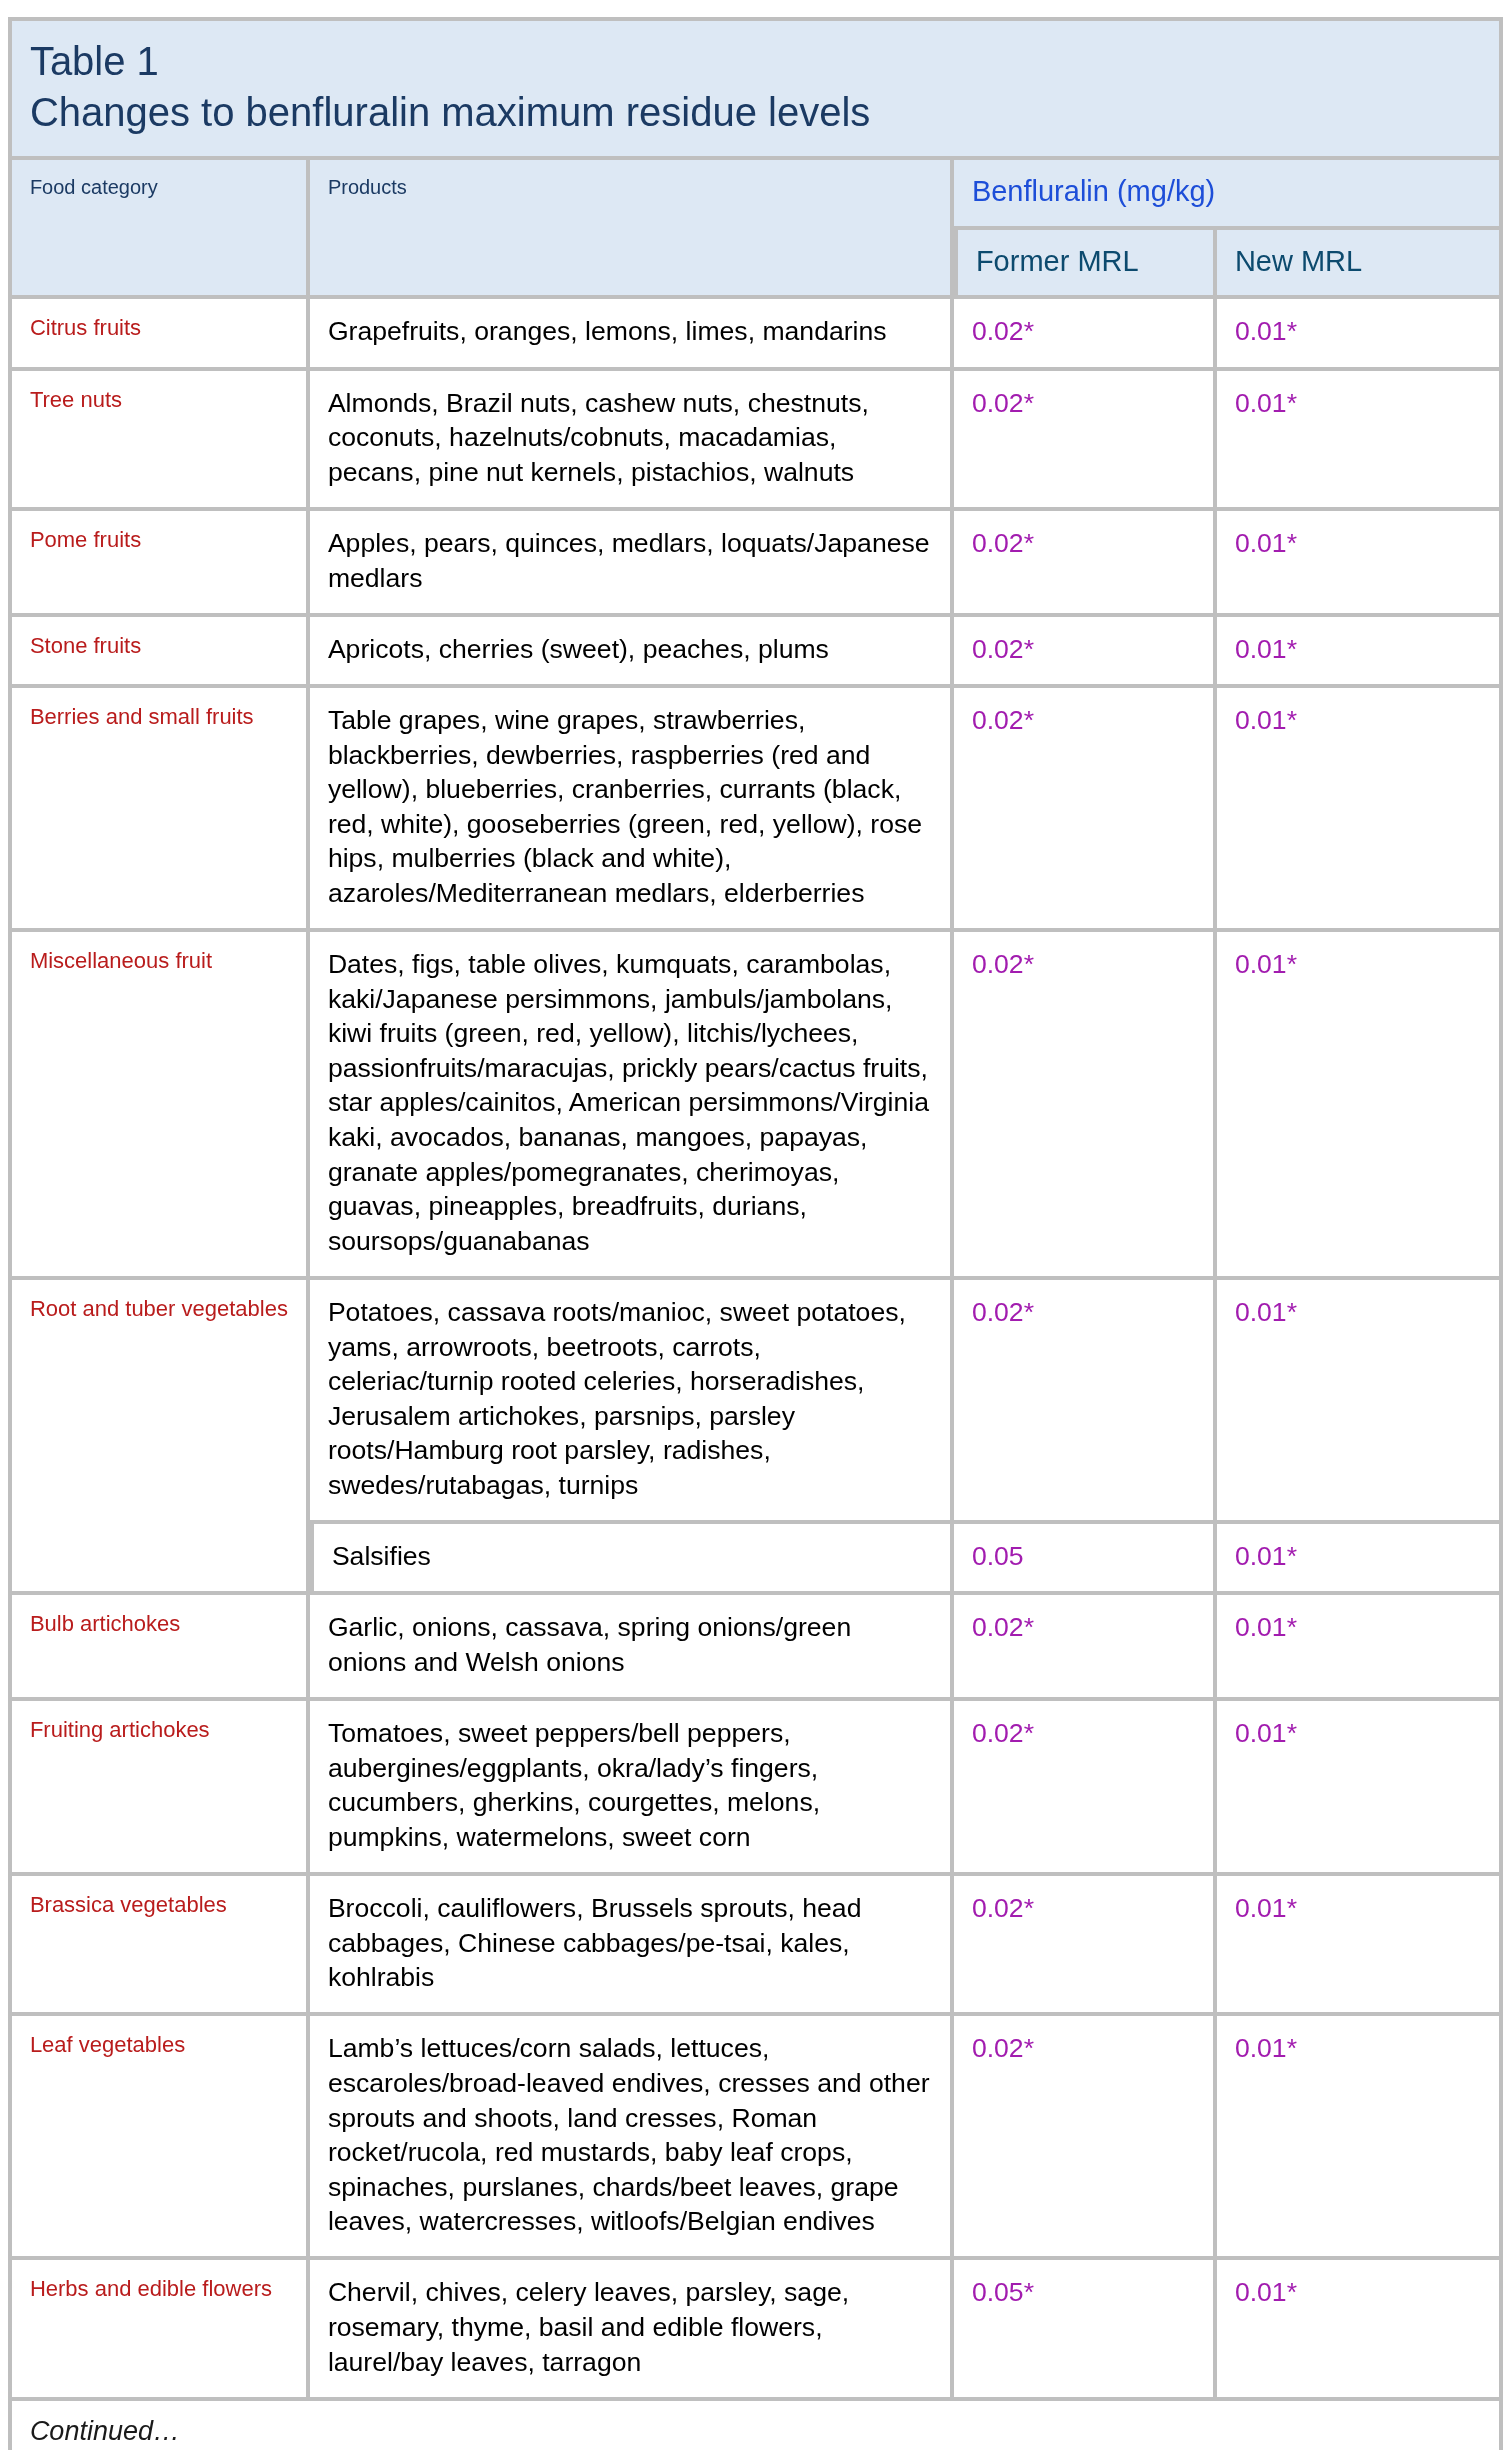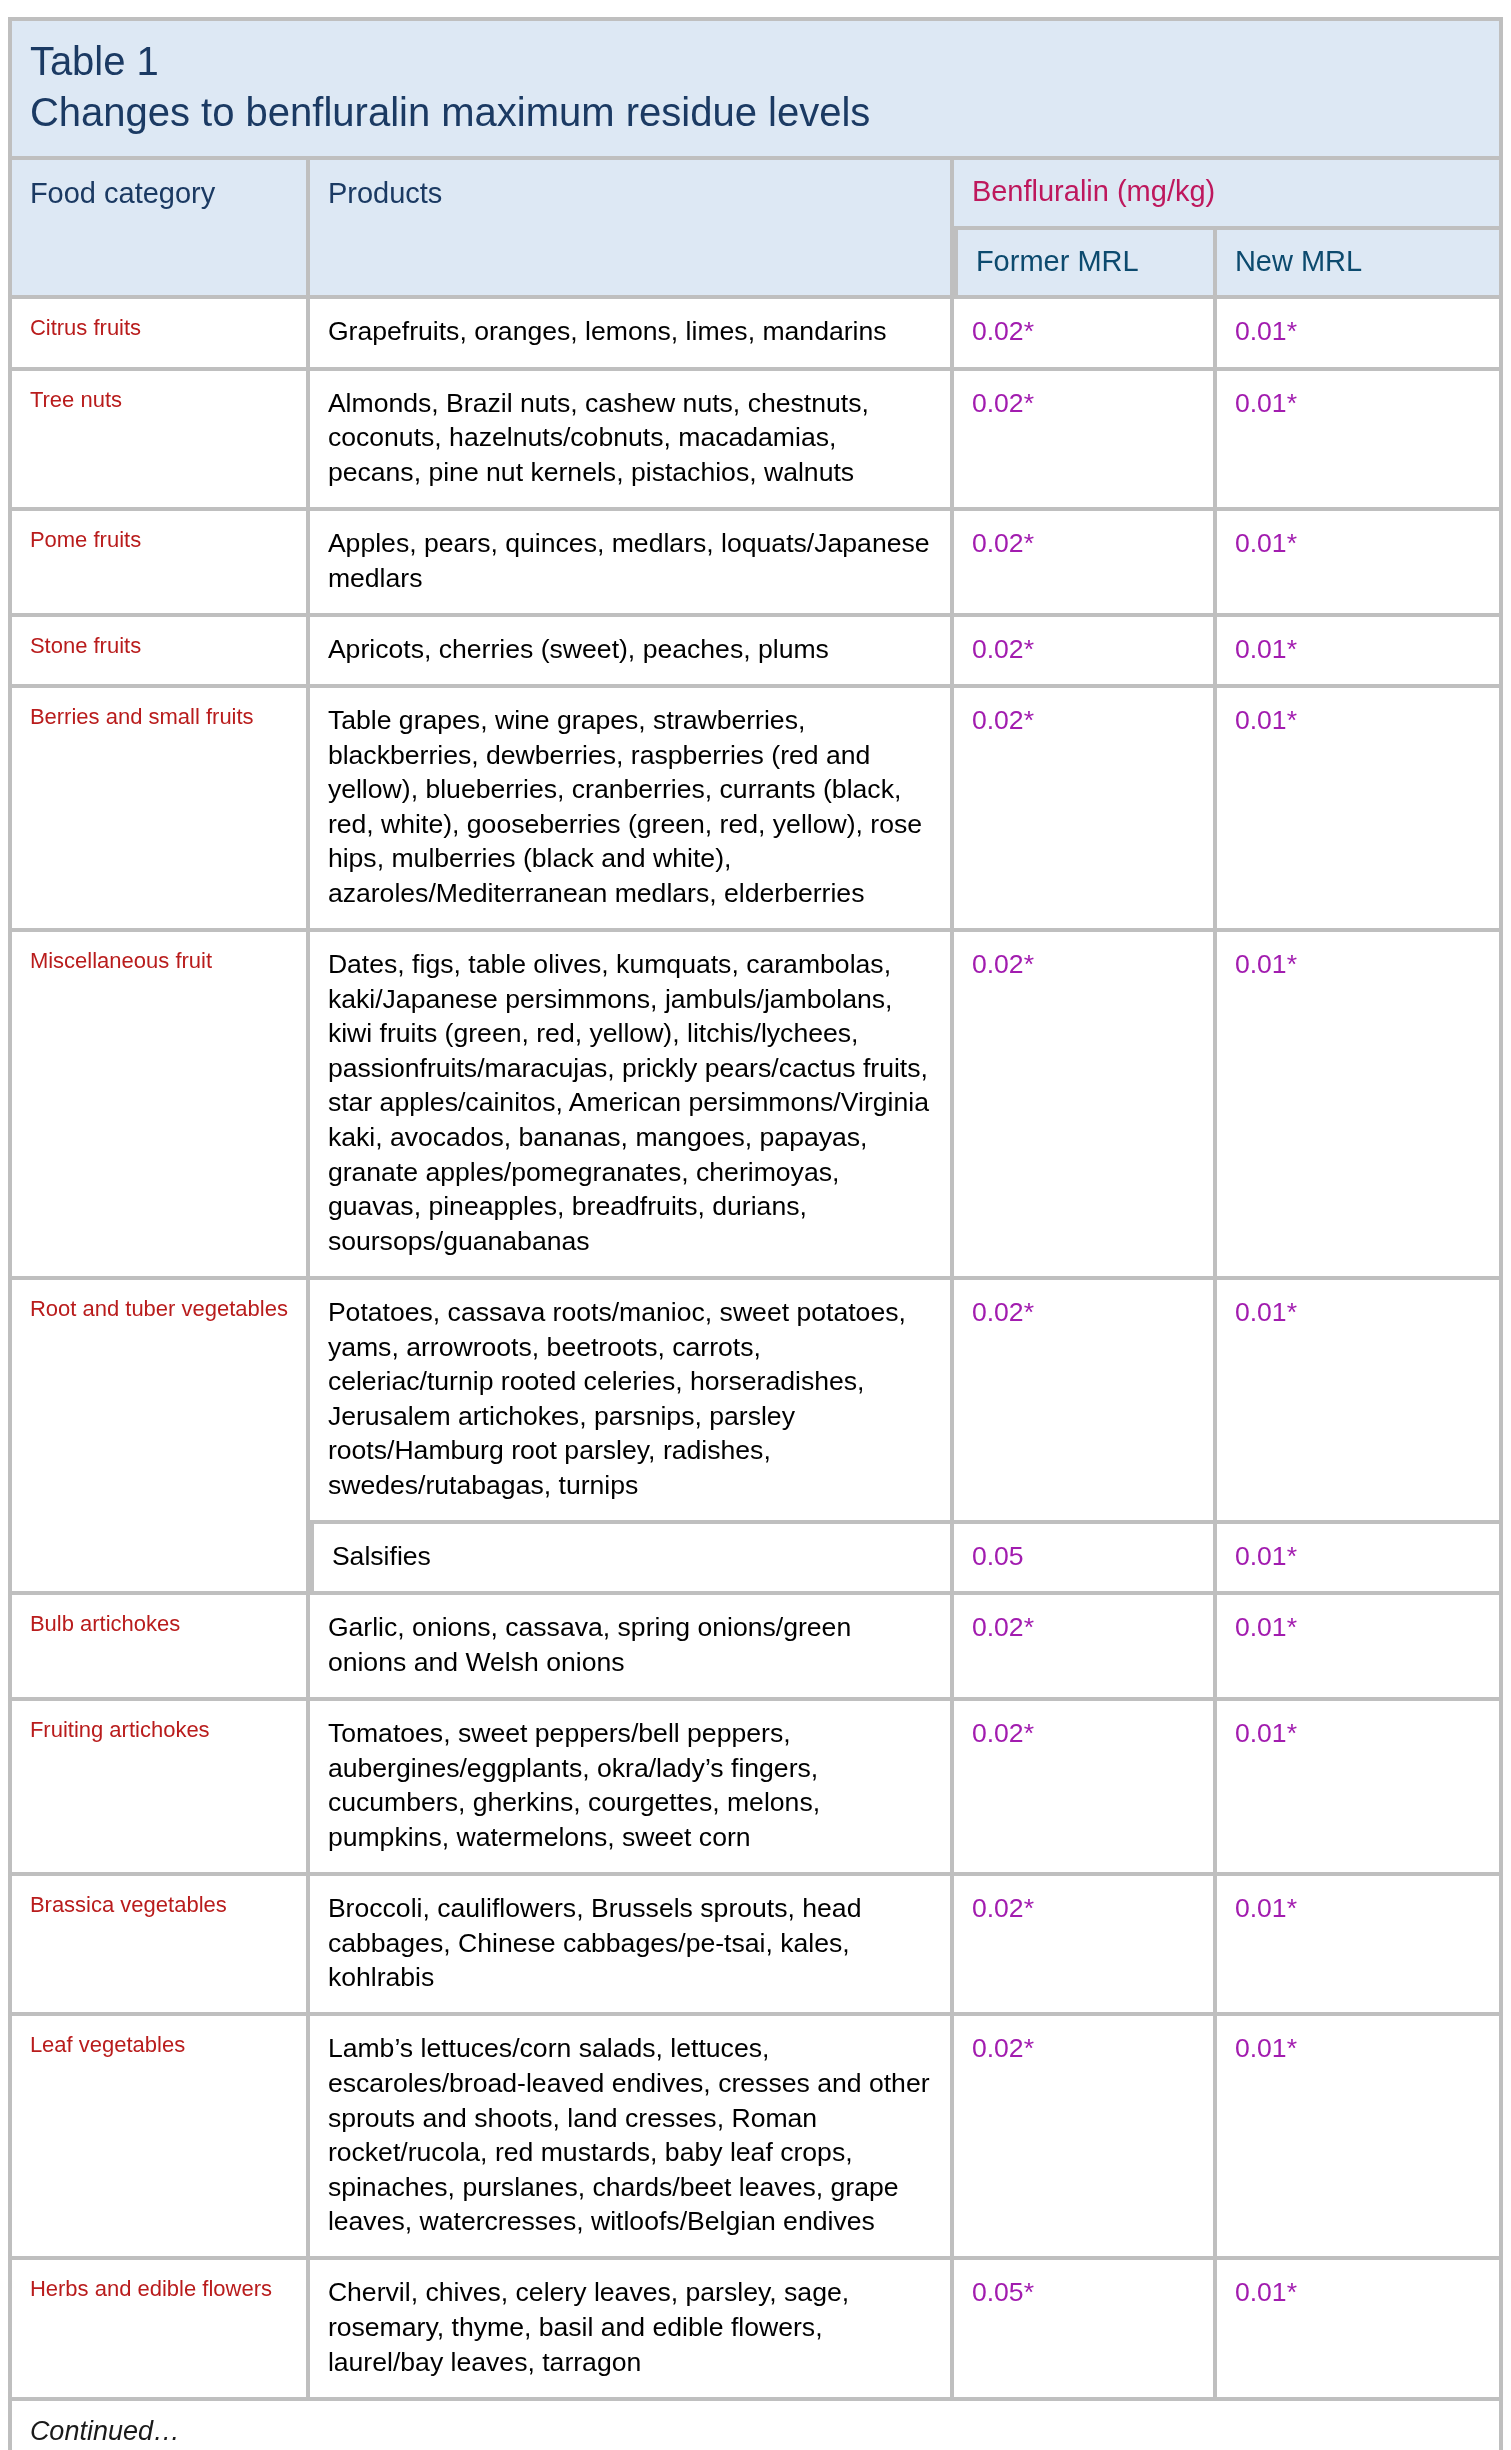--- a/index.html
+++ b/index.html
@@ -61,29 +61,29 @@
     font-size: 40px;
     line-height: 1.28;
     padding-top: 19px;
     padding-bottom: 20.5px;
     color: #1b3a63;
   }
   .title-cell .t1 { display: block; }
   .title-cell .t2 { display: block; }
 
   .colhead {
-    font-size: 29px;
+    font-size: 20px;
     line-height: 1.25;
     color: #1b3a63;
     vertical-align: top;
     padding-top: 20.5px;
   }
   .grouphead {
     font-size: 29px;
-    color: #be185d;
+    color: #1d4ed8;
     text-align: center;
     vertical-align: middle;
     padding-top: 23px;
     padding-bottom: 23px;
   }
   .subhead {
     font-size: 29px;
     color: #0c4a6e;
     text-align: center;
     vertical-align: bottom;

